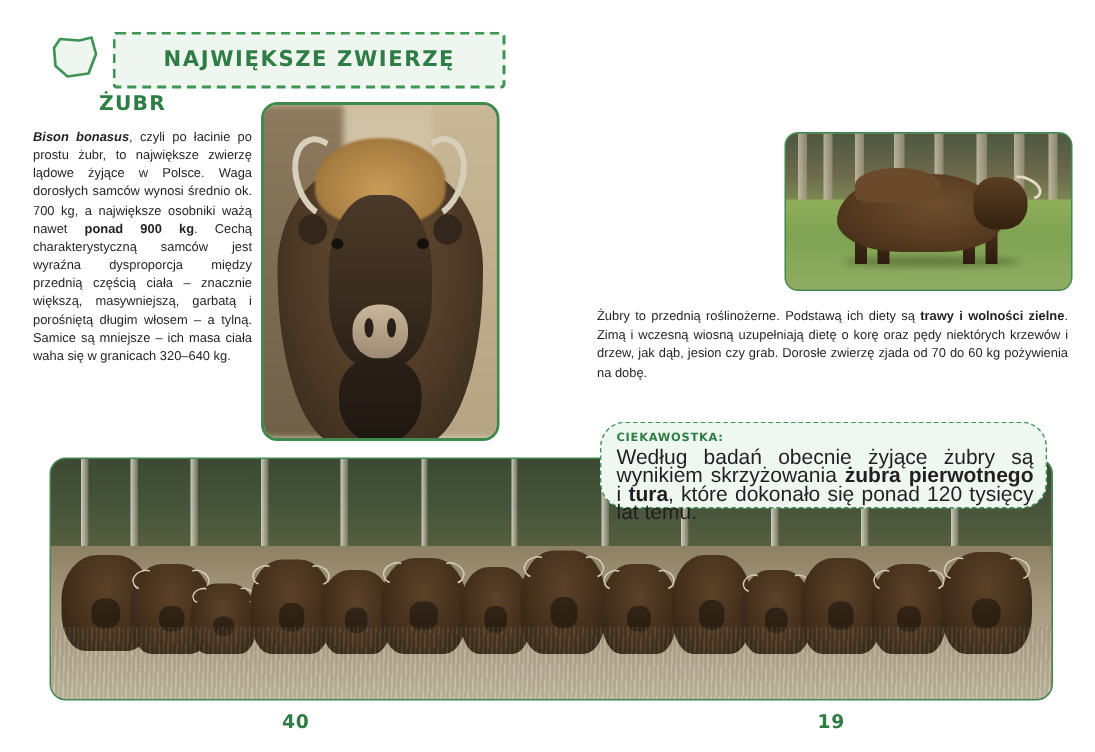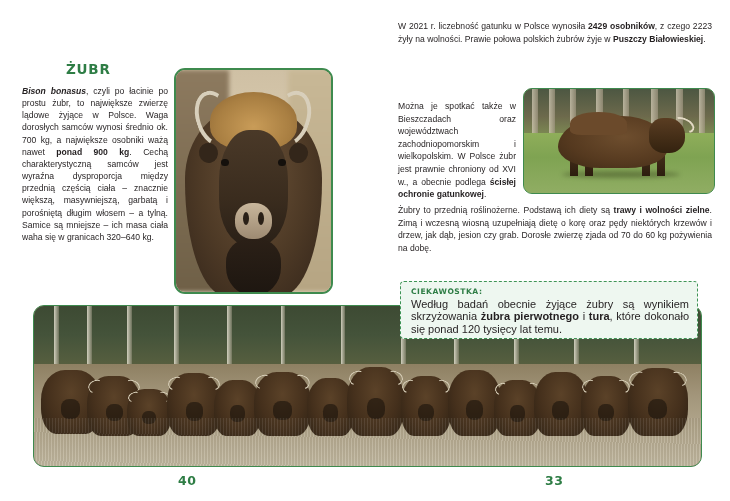--- a/index.html
+++ b/index.html
@@ -214,35 +214,35 @@
     text-align: justify;
   }
   .r-para-2 b { font-weight:700; }
 
   
   .fact-box {
     position:absolute;
     left: 400px; top: 281px;
     width: 298px; height: 58px;
     border: 1.6px dashed #3e9455;
-    border-radius: 4px;
+    border-radius: 17px;
     background: #eef7f0;
     box-sizing: border-box;
     padding: 5px 8px 0 10px;
     z-index: 5;
   }
   .fact-label {
     font-family: "DejaVu Sans", sans-serif;
     font-size: 7.6px; font-weight: 700;
     letter-spacing: 0.5px;
     color: #2e7d45;
     margin-bottom: 2px;
   }
   .fact-text {
-    font-size: 11px; line-height: 12.4px;
+    font-size: 14px; line-height: 12.4px;
     text-align: justify;
     color:#231f20;
   }
   .fact-text b { font-weight:700; }
 
   
   .photo-herd {
     position:absolute;
     left: 33px; top: 305px;
     width: 667px; height: 160px;
@@ -291,31 +291,39 @@
   
   .page-num {
     position:absolute;
     bottom: 13px;
     font-family: "DejaVu Sans", sans-serif;
     font-size: 12.5px;
     font-weight: 700;
     color: #2e7d45;
     letter-spacing: 0.5px;
   }
-  .page-num-left  { left: 178px; }
+  .page-num-left  { left: 188px; }
   .page-num-right { left: 545px; }
 </style>
 </head>
 <body>
 
 <div class="spread">
 
   <div class="page-left"></div>
   <div class="page-right"></div>
 
+  <div class="header-row">
+    <svg class="poland-icon" viewBox="0 0 34 31">
+      <path d="M3 9 L7 3 L20 4 L28 2 L31 13 L26 26 L12 28 L4 21 Z" fill="#eef6ef" stroke="#3e9455" stroke-width="1.8" stroke-linejoin="round"></path>
+    </svg>
+    <div class="title-box">
+      <span class="title-text">NAJWIĘKSZE ZWIERZĘ</span>
+    </div>
+  </div>
 
   <div class="subhead">ŻUBR</div>
 
   <div class="left-text"><i>Bison bonasus</i><span>, czyli po łacinie po prostu żubr, to największe zwierzę lądowe żyjące w Polsce. Waga dorosłych samców wynosi średnio ok. 700 kg, a największe osobniki ważą nawet </span><b>ponad 900 kg</b><span>. Cechą charakterystyczną samców jest wyraźna dysproporcja między przednią częścią ciała – znacznie większą, masywniejszą, garbatą i porośniętą długim włosem – a tylną. Samice są mniejsze – ich masa ciała waha się w granicach 320–640 kg.</span></div>
 
   <div class="photo-head">
     <div class="sky"></div>
     <div class="ph-rock-l"></div>
     <div class="ph-rock-r"></div>
     <div class="ph-body"></div>
@@ -326,21 +334,20 @@
     <div class="ph-ear-r"></div>
     <div class="ph-face"></div>
     <div class="ph-eye-l"></div>
     <div class="ph-eye-r"></div>
     <div class="ph-muzzle"></div>
     <div class="ph-nostril-l"></div>
     <div class="ph-nostril-r"></div>
     <div class="ph-beard"></div>
   </div>
 
-  <div class="r-para-1"><span>W 2021 r. liczebność gatunku w Polsce wynosiła </span><b>2429 osobników</b><span>, z czego 2223 żyły na wolności. Prawie połowa polskich żubrów żyje w </span><b>Puszczy Białowieskiej</b><span>.</span></div>
 
   <div class="photo-bison">
     <div class="pb-trees"></div>
     <div class="pb-trunk" style="left:4%"></div>
     <div class="pb-trunk" style="left:13%"></div>
     <div class="pb-trunk" style="left:24%"></div>
     <div class="pb-trunk" style="left:38%"></div>
     <div class="pb-trunk" style="left:52%"></div>
     <div class="pb-trunk" style="left:67%"></div>
     <div class="pb-trunk" style="left:80%"></div>
@@ -350,21 +357,20 @@
     <div class="pb-leg" style="left:24%"></div>
     <div class="pb-leg" style="left:32%"></div>
     <div class="pb-leg" style="left:62%"></div>
     <div class="pb-leg" style="left:70%"></div>
     <div class="pb-body"></div>
     <div class="pb-hump"></div>
     <div class="pb-head"></div>
     <div class="pb-horn"></div>
   </div>
 
-  <div class="r-wrap-text"><span>Można je spotkać także w Bieszczadach oraz województwach zachodniopomorskim i wielkopolskim. W Polsce żubr jest prawnie chroniony od XVI w., a obecnie podlega </span><b>ścisłej ochronie gatunkowej</b><span>.</span></div>
 
   <div class="r-para-2"><span>Żubry to przednią roślinożerne. Podstawą ich diety są </span><b>trawy i wolności zielne</b><span>. Zimą i wczesną wiosną uzupełniają dietę o korę oraz pędy niektórych krzewów i drzew, jak dąb, jesion czy grab. Dorosłe zwierzę zjada od 70 do 60 kg pożywienia na dobę.</span></div>
 
   <div class="fact-box">
     <div class="fact-label">CIEKAWOSTKA:</div>
     <div class="fact-text"><span>Według badań obecnie żyjące żubry są wynikiem skrzyżowania </span><b>żubra pierwotnego</b><span> i </span><b>tura</b><span>, które dokonało się ponad 120 tysięcy lat temu.</span></div>
   </div>
 
   <div class="photo-herd">
     <div class="hd-forest"></div>
@@ -419,15 +425,15 @@
         <span class="hd-horn-r"></span>
       </div>
     <div class="hd-bison" style="left:89%; top:39%; width:9%;  height:42%;">
         <span class="hd-horn-l"></span>
         <span class="hd-horn-r"></span>
       </div>
     <div class="hd-grassline"></div>
   </div>
 
   <div class="page-num page-num-left">40</div>
-  <div class="page-num page-num-right">33</div>
+  <div class="page-num page-num-right">19</div>
 
 </div>
 
 </body></html>

